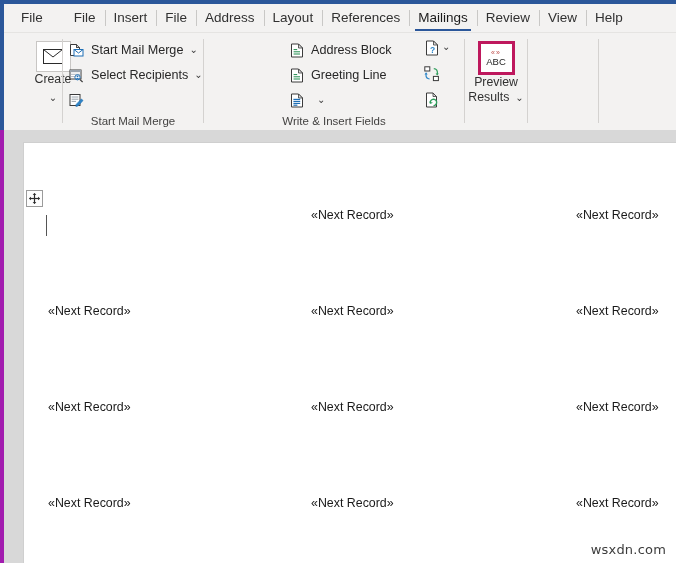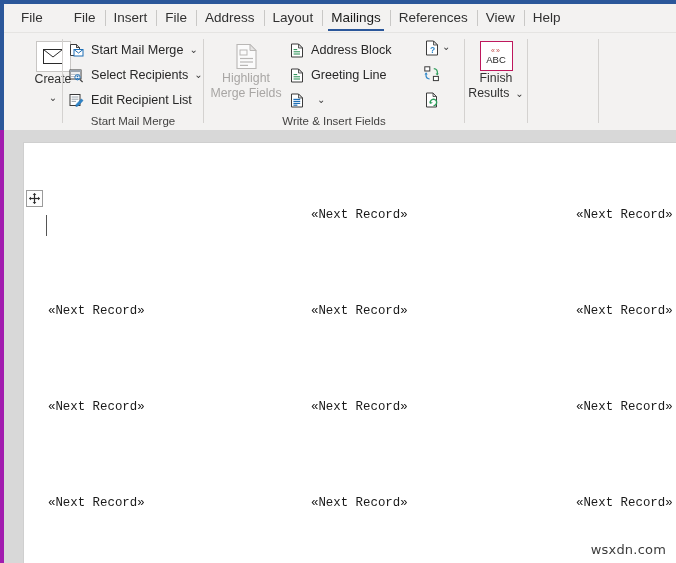--- a/index.html
+++ b/index.html
@@ -189,21 +189,21 @@
     display: flex; align-items: center; justify-content: center;
   }
   .caret {
     position: absolute;
     left: 22px; top: 72px;
     width: 1px; height: 21px;
     background: #555555;
   }
   .mf {
     position: absolute;
-    font-family: Liberation Mono, monospace;
+    font-family: Liberation Sans, sans-serif;
     font-size: 12.4px;
     color: #1a1a1a;
     white-space: nowrap;
     line-height: 16px;
   }
   .watermark {
     position: absolute;
     right: 11px; bottom: 7px;
     font-family: "DejaVu Sans", sans-serif;
     font-size: 13px;
@@ -219,22 +219,23 @@
   <div class="win-top-border"></div>
   <div class="win-left-border"></div>
 
   <div class="tabstrip" id="tabstrip">
       <div class="tab file"><span>File</span></div>
       <div class="tab"><span>File</span></div>
       <div class="tab sep"><span>Insert</span></div>
       <div class="tab sep"><span>File</span></div>
       <div class="tab sep"><span>Address</span></div>
       <div class="tab sep"><span>Layout</span></div>
+      <div class="tab sep"><span>References</span></div>
       <div class="tab active sep"><span>Mailings</span><div class="underline"></div></div>
-      <div class="tab sep"><span>References</span></div>
+      <div class="tab sep"><span>Review</span></div>
       <div class="tab sep"><span>View</span></div>
       <div class="tab sep"><span>Help</span></div>
     </div>
 
   <div class="ribbon">
     <div class="ribbon-inner">
 
       <div class="group" style="left:0px; width:58px;">
         <div class="bigbtn" style="left:0px; top:8px;padding-left:20px;">
           <div class="icon-box" style="border:1px solid #c8c6c4; background:#fff; width:33px; height:29px;">
@@ -283,42 +284,27 @@
         <div class="cmd" style="left:5px; top:56px;">
           <span class="ico">
             <svg width="15" height="15" viewBox="0 0 15 15">
               <rect x="1" y="1.5" width="10" height="11" fill="#ffffff" stroke="#3b3b3b" stroke-width="1"></rect>
               <line x1="2.6" y1="4" x2="9.4" y2="4" stroke="#8d97a1" stroke-width="0.9"></line>
               <line x1="2.6" y1="6.2" x2="9.4" y2="6.2" stroke="#8d97a1" stroke-width="0.9"></line>
               <line x1="2.6" y1="8.4" x2="7" y2="8.4" stroke="#8d97a1" stroke-width="0.9"></line>
               <path d="M7.2 11.4 L12.4 6 L14 7.5 L8.9 13 L6.9 13.4 z" fill="#2e86c8" stroke="#1f6fb5" stroke-width="0.7"></path>
             </svg>
           </span>
-          <span class="clabel">Edit Recipient List</span>
         </div>
 
         <div class="group-label">Start Mail Merge</div>
       </div>
       <div class="group-sep" style="left:199px;"></div>
 
       <div class="group" style="left:200px; width:260px;">
-        <div class="bigbtn disabled" style="left:6px; top:8px; width:72px;">
-          <div class="icon-box">
-            <svg width="23" height="27" viewBox="0 0 23 27">
-              <path d="M2 1.5 h13 l6 6 v18 h-19 z" fill="#fbfbfb" stroke="#b9b7b5" stroke-width="1.1"></path>
-              <path d="M15 1.5 l6 6 h-6 z" fill="#e6e5e4" stroke="#b9b7b5" stroke-width="1"></path>
-              <rect x="5" y="7" width="7" height="5" fill="none" stroke="#b9b7b5" stroke-width="1"></rect>
-              <line x1="5" y1="15.5" x2="18" y2="15.5" stroke="#b9b7b5" stroke-width="1.2"></line>
-              <line x1="5" y1="19" x2="18" y2="19" stroke="#b9b7b5" stroke-width="1.2"></line>
-              <line x1="5" y1="22.4" x2="13" y2="22.4" stroke="#b9b7b5" stroke-width="1.2"></line>
-            </svg>
-          </div>
-          <div class="blabel">Highlight</div>
-          <div class="blabel">Merge Fields</div>
-        </div>
 
         <div class="cmd" style="left:84px; top:31px;">
           <span class="ico">
             <svg width="14" height="15" viewBox="0 0 14 15">
               <path d="M1.5 1 h7 l4 4 v9 h-11 z" fill="#ffffff" stroke="#3b3b3b" stroke-width="1"></path>
               <path d="M8.5 1 l4 4 h-4 z" fill="#dddddd" stroke="#3b3b3b" stroke-width="0.8"></path>
               <line x1="3.6" y1="6.6" x2="7.2" y2="6.6" stroke="#1f8a4c" stroke-width="1"></line>
               <line x1="3.6" y1="8.8" x2="10" y2="8.8" stroke="#1f8a4c" stroke-width="1"></line>
               <line x1="3.6" y1="11" x2="10" y2="11" stroke="#1f8a4c" stroke-width="1"></line>
             </svg>
@@ -381,25 +367,25 @@
             <path d="M4 9.4 l1.6 2.4 l2.4 -1" fill="#2e9e5b"></path>
           </svg>
         </div>
 
         <div class="group-label">Write &amp; Insert Fields</div>
       </div>
       <div class="group-sep" style="left:460px;"></div>
 
       <div class="group" style="left:461px; width:62px;">
         <div class="bigbtn" style="left:2px; top:8px;">
-          <div class="icon-box" style="border:1px solid #be185d; background:#fff; width:31px; height:28px; flex-direction:column;">
+          <div class="icon-box" style="border:3px solid #be185d; background:#fff; width:31px; height:28px; flex-direction:column;">
             <span style="font-size:7px; color:#c0504d; line-height:7px; letter-spacing:1px;">«»</span>
             <span style="font-size:9.5px; color:#1f1f1f; line-height:11px; font-family:'Liberation Sans',sans-serif;">ABC</span>
           </div>
-          <div class="blabel">Finish</div>
+          <div class="blabel">Preview</div>
           <div class="blabel">
             <span>Results</span><span class="chev">⌄</span>
           </div>
         </div>
         <div class="group-label"></div>
       </div>
       <div class="group-sep" style="left:523px;"></div>
 
       <div class="group-sep" style="left:594px;"></div>
 

